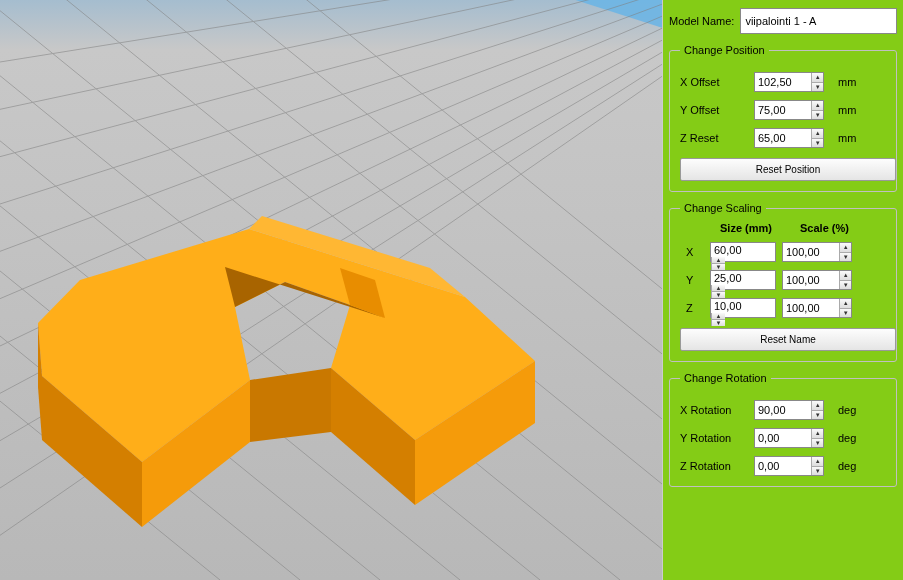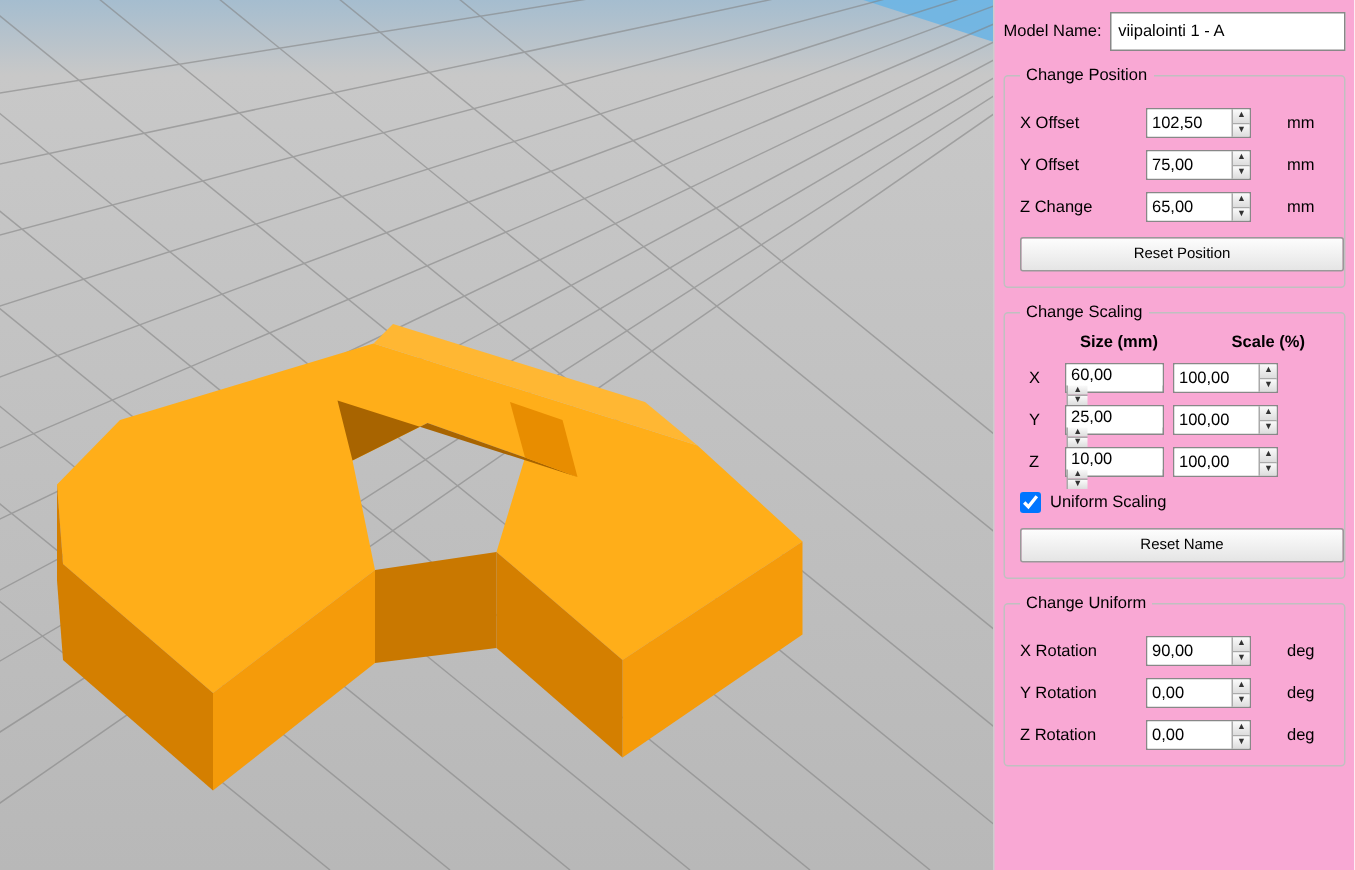--- a/index.html
+++ b/index.html
@@ -23,21 +23,21 @@
     }
     .viewport svg {
       position: absolute;
       top: 0; left: 0;
       width: 100%; height: 100%;
     }
 
     
     .panel {
       width: 241px;
-      background: #f9a8d4;
+      background: #84cc16;
       border-left: 1px solid #ccc;
       padding: 4px 6px;
       font-size: 11px;
       color: #000;
     }
 
     .model-name-row {
       display: flex;
       align-items: center;
       gap: 6px;
@@ -61,21 +61,21 @@
       padding: 8px 0 10px 10px;
     }
     fieldset legend {
       padding: 0 4px;
       font-size: 11px;
     }
 
     .row {
       display: flex;
       align-items: center;
-      gap: 24px;
+      gap: 14px;
       margin-top: 8px;
     }
     .row label {
       width: 60px;
     }
     .unit {
       width: 28px;
     }
 
     .spinner {
@@ -125,21 +125,21 @@
     }
 
     .scale-header {
       display: flex;
       padding-left: 36px;
       gap: 24px;
       font-size: 11px;
       font-weight: bold;
     }
     .scale-header span:first-child { width: 60px; text-align: center; }
-    .scale-header span:last-child  { width: 70px; text-align: right; }
+    .scale-header span:last-child  { width: 70px; text-align: left; }
 
     .scale-row {
       display: flex;
       align-items: center;
       margin-top: 8px;
       gap: 6px;
     }
     .scale-row .axis { width: 24px; padding-left: 6px; }
 
     .checkbox-row {
@@ -242,21 +242,21 @@
         <input value="75,00" style="">
         <div class="spin-buttons">
           <button>▲</button>
           <button>▼</button>
         </div>
       </div>
       <span class="unit">mm</span>
     </div>
 
     <div class="row">
-      <label>Z Change</label>
+      <label>Z Reset</label>
       <div class="spinner wide">
         <input value="65,00" style="">
         <div class="spin-buttons">
           <button>▲</button>
           <button>▼</button>
         </div>
       </div>
       <span class="unit">mm</span>
     </div>
 
@@ -318,30 +318,26 @@
       </div>
       <div class="spinner wide">
         <input value="100,00" style="">
         <div class="spin-buttons">
             <button>▲</button>
             <button>▼</button>
           </div>
       </div>
     </div>
 
-    <div class="checkbox-row">
-      <input type="checkbox" checked="" style="">
-      <label>Uniform Scaling</label>
-    </div>
 
     <button class="btn">Reset Name</button>
   </fieldset>
 
   <fieldset>
-    <legend>Change Uniform</legend>
+    <legend>Change Rotation</legend>
 
     <div class="row">
       <label>X Rotation</label>
       <div class="spinner wide">
         <input value="90,00" style="">
         <div class="spin-buttons">
             <button>▲</button>
             <button>▼</button>
           </div>
       </div>

